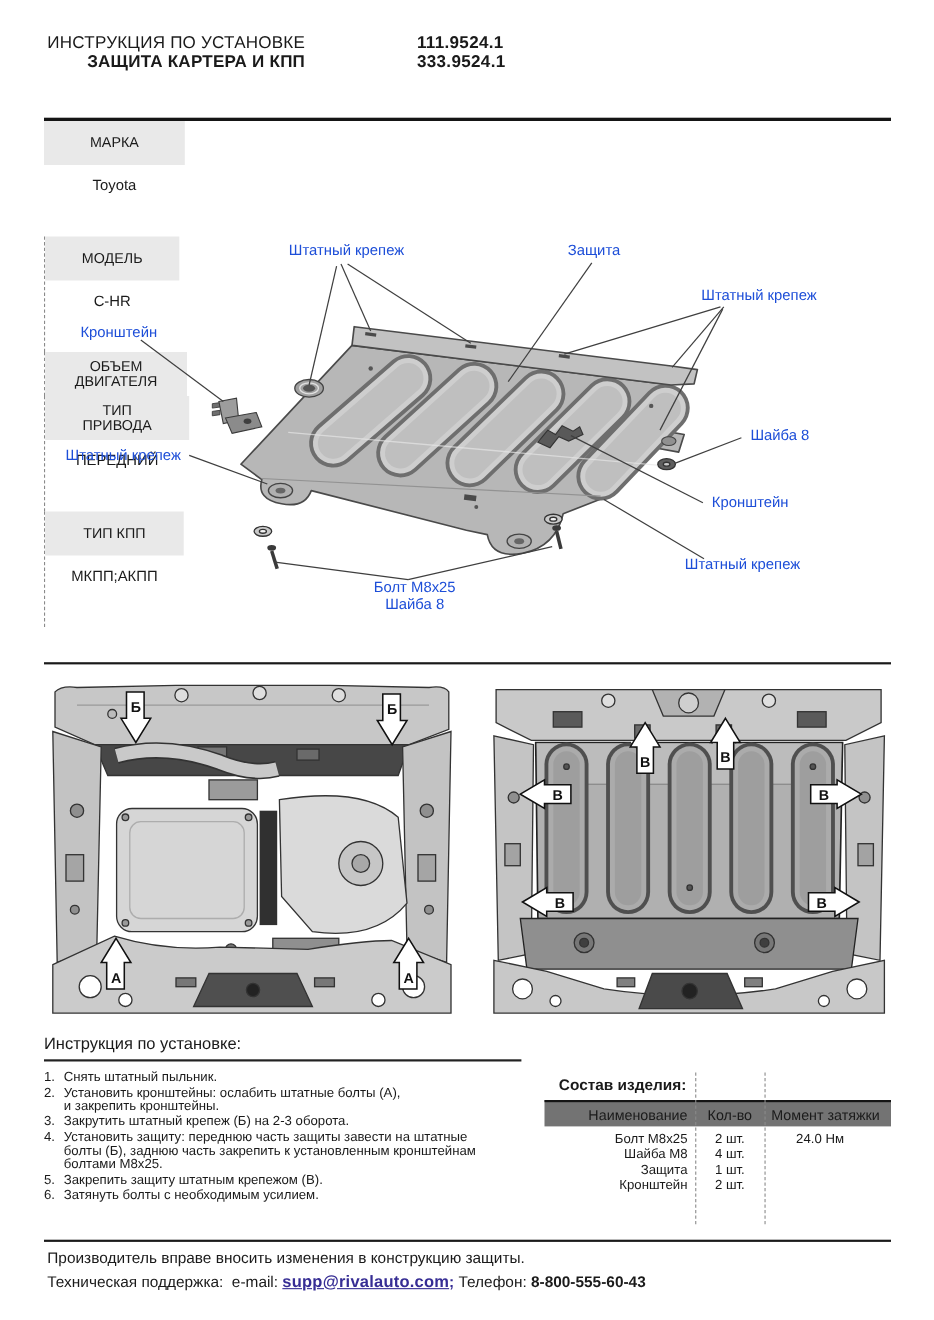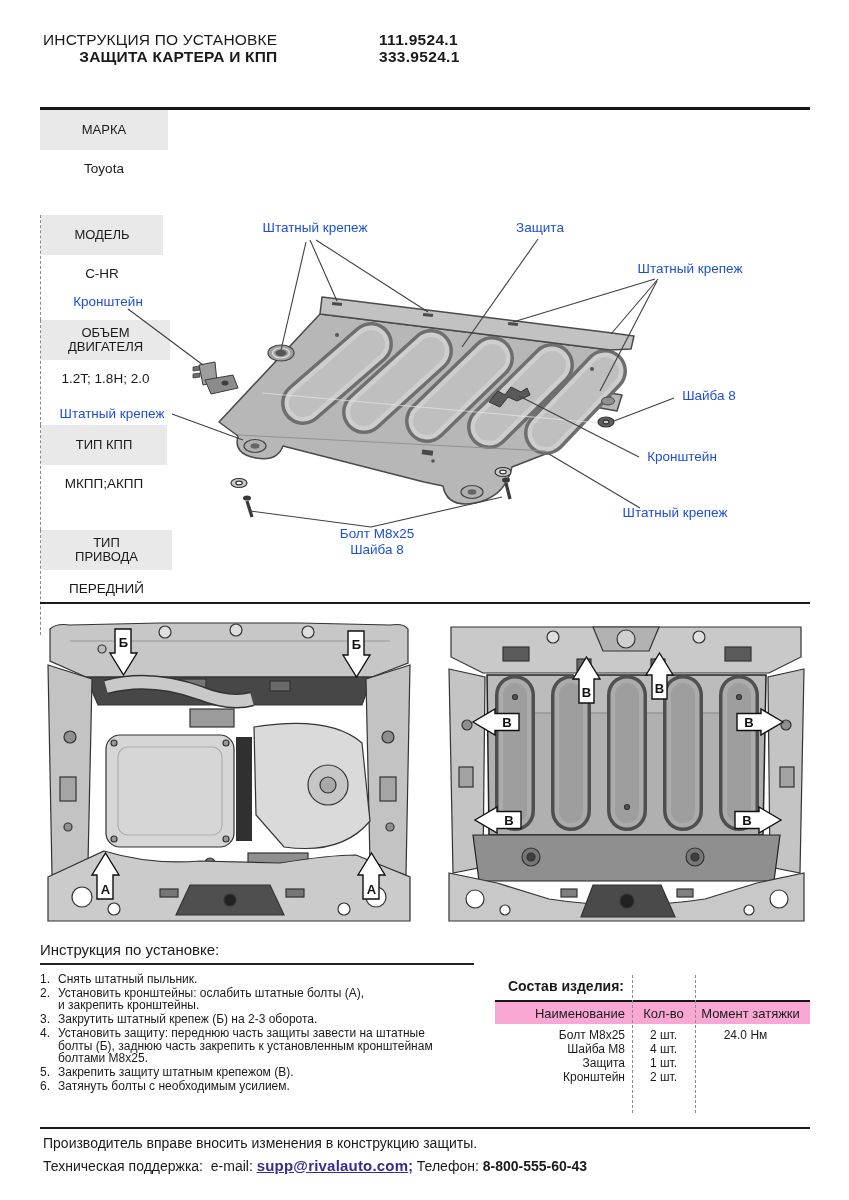--- a/index.html
+++ b/index.html
@@ -28,21 +28,21 @@
   .instructions{position:absolute;left:40px;top:941px;width:434px;}
   .instructions h3{margin:0;font-size:15px;font-weight:normal;padding-bottom:5px;border-bottom:2px solid #222;}
   .ilist{margin-top:8px;}
   .irow{display:flex;font-size:12px;line-height:12.4px;margin-bottom:1.5px;}
   .irow .num{width:18px;flex:none;}
   .irow .itext{white-space:pre-line;}
   
   .components{position:absolute;left:495px;top:939px;width:315px;height:138px;margin-top:36px;}
   .components h3{margin:0;padding:3px 0 6px 13px;font-size:14px;font-weight:bold;}
   .cvline{position:absolute;top:0;bottom:0;border-left:1px dashed #8a8a8a;}
-  .chead{display:flex;background:#f9a8d4;border-top:2px solid #151515;height:22px;align-items:center;font-size:13px;}
+  .chead{display:flex;background:#737373;border-top:2px solid #151515;height:22px;align-items:center;font-size:13px;}
   .crow{display:flex;font-size:12px;line-height:14px;}
   .c-name{width:137px;box-sizing:border-box;text-align:right;padding-right:7px;}
   .c-qty{width:63px;text-align:center;}
   .c-torque{width:115px;box-sizing:border-box;text-align:center;padding-right:14px;}
   .crows{margin-top:4px;}
   
   .footer{position:absolute;left:43px;top:1133px;font-size:14px;line-height:21.5px;}
   .footer a{font-weight:bold;text-decoration:underline;font-size:15px;letter-spacing:.2px;}
   .footer .bold{font-weight:bold;text-align:right;}
 </style>
@@ -65,30 +65,29 @@
       <div class="vhead">МАРКА</div>
       <div class="vcell">Toyota</div>
     </div>
     <div class="vcol" style="width:123px">
       <div class="vhead">МОДЕЛЬ</div>
       <div class="vcell">C-HR</div>
     </div>
     <div class="vcol" style="width:130px">
       <div class="vhead">ОБЪЕМ
 ДВИГАТЕЛЯ</div>
-      <div class="vcell">1.2T; 1.8H; 2.0</div>
-    </div>
-    <div class="vcol" style="width:127px">
-      <div class="vhead">ТИП КПП</div>
-      <div class="vcell">МКПП;АКПП</div>
     </div>
     <div class="vcol" style="width:132px">
       <div class="vhead">ТИП
 ПРИВОДА</div>
       <div class="vcell">ПЕРЕДНИЙ</div>
+    </div>
+    <div class="vcol" style="width:127px">
+      <div class="vhead">ТИП КПП</div>
+      <div class="vcell">МКПП;АКПП</div>
     </div>
   </div>
 
   <div class="diagram">
     <svg width="849" height="410" viewBox="0 0 849 410">
 
       <g>
         <path d="M 320,119 L 610,155 L 599,196 L 622,200 L 617,216 L 595,212 L 548,258 L 512,272
                  Q 505,302 475,308 Q 447,313 443,291 L 424,287 L 283,251
                  Q 277,267 256,263 Q 233,259 238,241 L 219,227 Z" fill="#b7b7b7" stroke="#4a4a4a" stroke-width="1.5" stroke-linejoin="round"></path>

